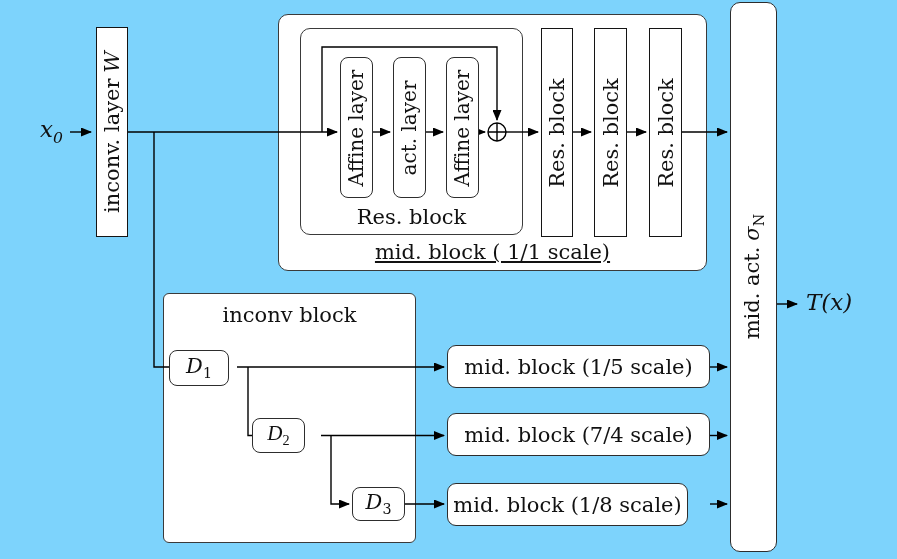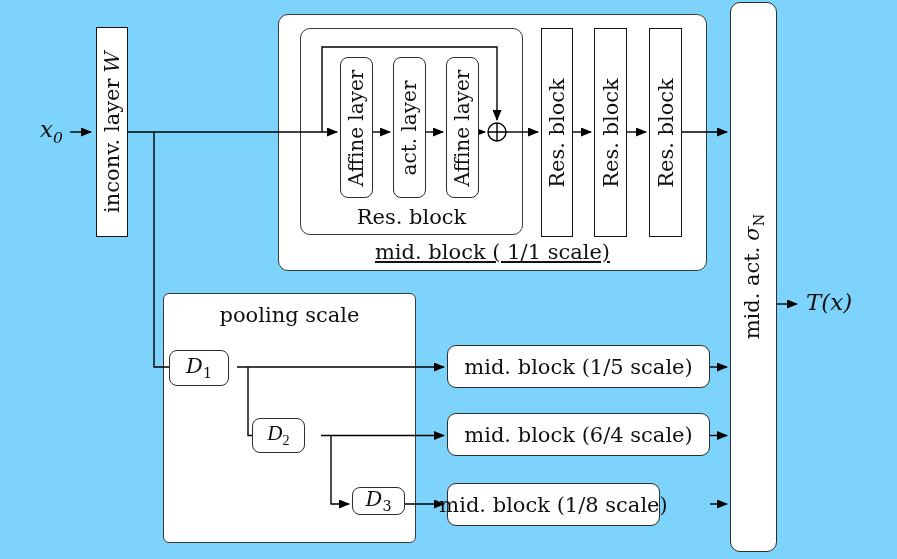--- a/index.html
+++ b/index.html
@@ -87,21 +87,21 @@
   </div>
   <div class="rd" style="left:393px; top:57px; width:33px; height:141px;">
     <span class="vtext" style="font-size:20px;">act. layer</span>
   </div>
   <div class="rd" style="left:446px; top:57px; width:33px; height:141px;">
     <span class="vtext" style="font-size:20px;">Affine layer</span>
   </div>
 
   <div class="hlabel" style="left:300px; top:205px; width:223px;">Res. block</div>
   <div class="hlabel" style="left:278px; top:240px; width:429px;text-decoration:underline;">mid. block ( 1/1 scale)</div>
-  <div class="hlabel" style="left:163px; top:303px; width:253px;">pooling scale</div>
+  <div class="hlabel" style="left:163px; top:303px; width:253px;">inconv block</div>
 
   <div class="sq" style="left:541px; top:28px; width:32px; height:209px;">
     <span class="vtext">Res. block</span>
   </div>
   <div class="sq" style="left:594px; top:28px; width:33px; height:209px;">
     <span class="vtext">Res. block</span>
   </div>
   <div class="sq" style="left:649px; top:28px; width:33px; height:209px;">
     <span class="vtext">Res. block</span>
   </div>
@@ -111,27 +111,27 @@
   </div>
 
   <div class="mathlabel" style="left:806px; top:289px;font-style:italic;">T(x)</div>
 
   <div class="rd" style="left:169px; top:350px; width:60px; height:36px;">
     <span style="font-size:21px;"><i>D</i><sub>1</sub></span>
   </div>
   <div class="rd" style="left:252px; top:418px; width:53px; height:35px;font-family:Liberation Serif, serif;">
     <span style="font-size:21px;"><i>D</i><sub>2</sub></span>
   </div>
-  <div class="rd" style="left:352px; top:487px; width:53px; height:28px;">
+  <div class="rd" style="left:352px; top:487px; width:53px; height:34px;">
     <span style="font-size:21px;"><i>D</i><sub>3</sub></span>
   </div>
 
   <div class="rd" style="left:447px; top:345px; width:263px; height:43px; border-radius:9px;">
     <span class="scale-label">mid. block (1/5 scale)</span>
   </div>
   <div class="rd" style="left:447px; top:413px; width:263px; height:43px; border-radius:9px;">
-    <span class="scale-label">mid. block (6/4 scale)</span>
+    <span class="scale-label">mid. block (7/4 scale)</span>
   </div>
-  <div class="rd" style="left:447px; top:483px; width:213px; height:43px; border-radius:9px;">
+  <div class="rd" style="left:447px; top:483px; width:241px; height:43px; border-radius:9px;">
     <span class="scale-label">mid. block (1/8 scale)</span>
   </div>
 
 </div>
 
 </body></html>

